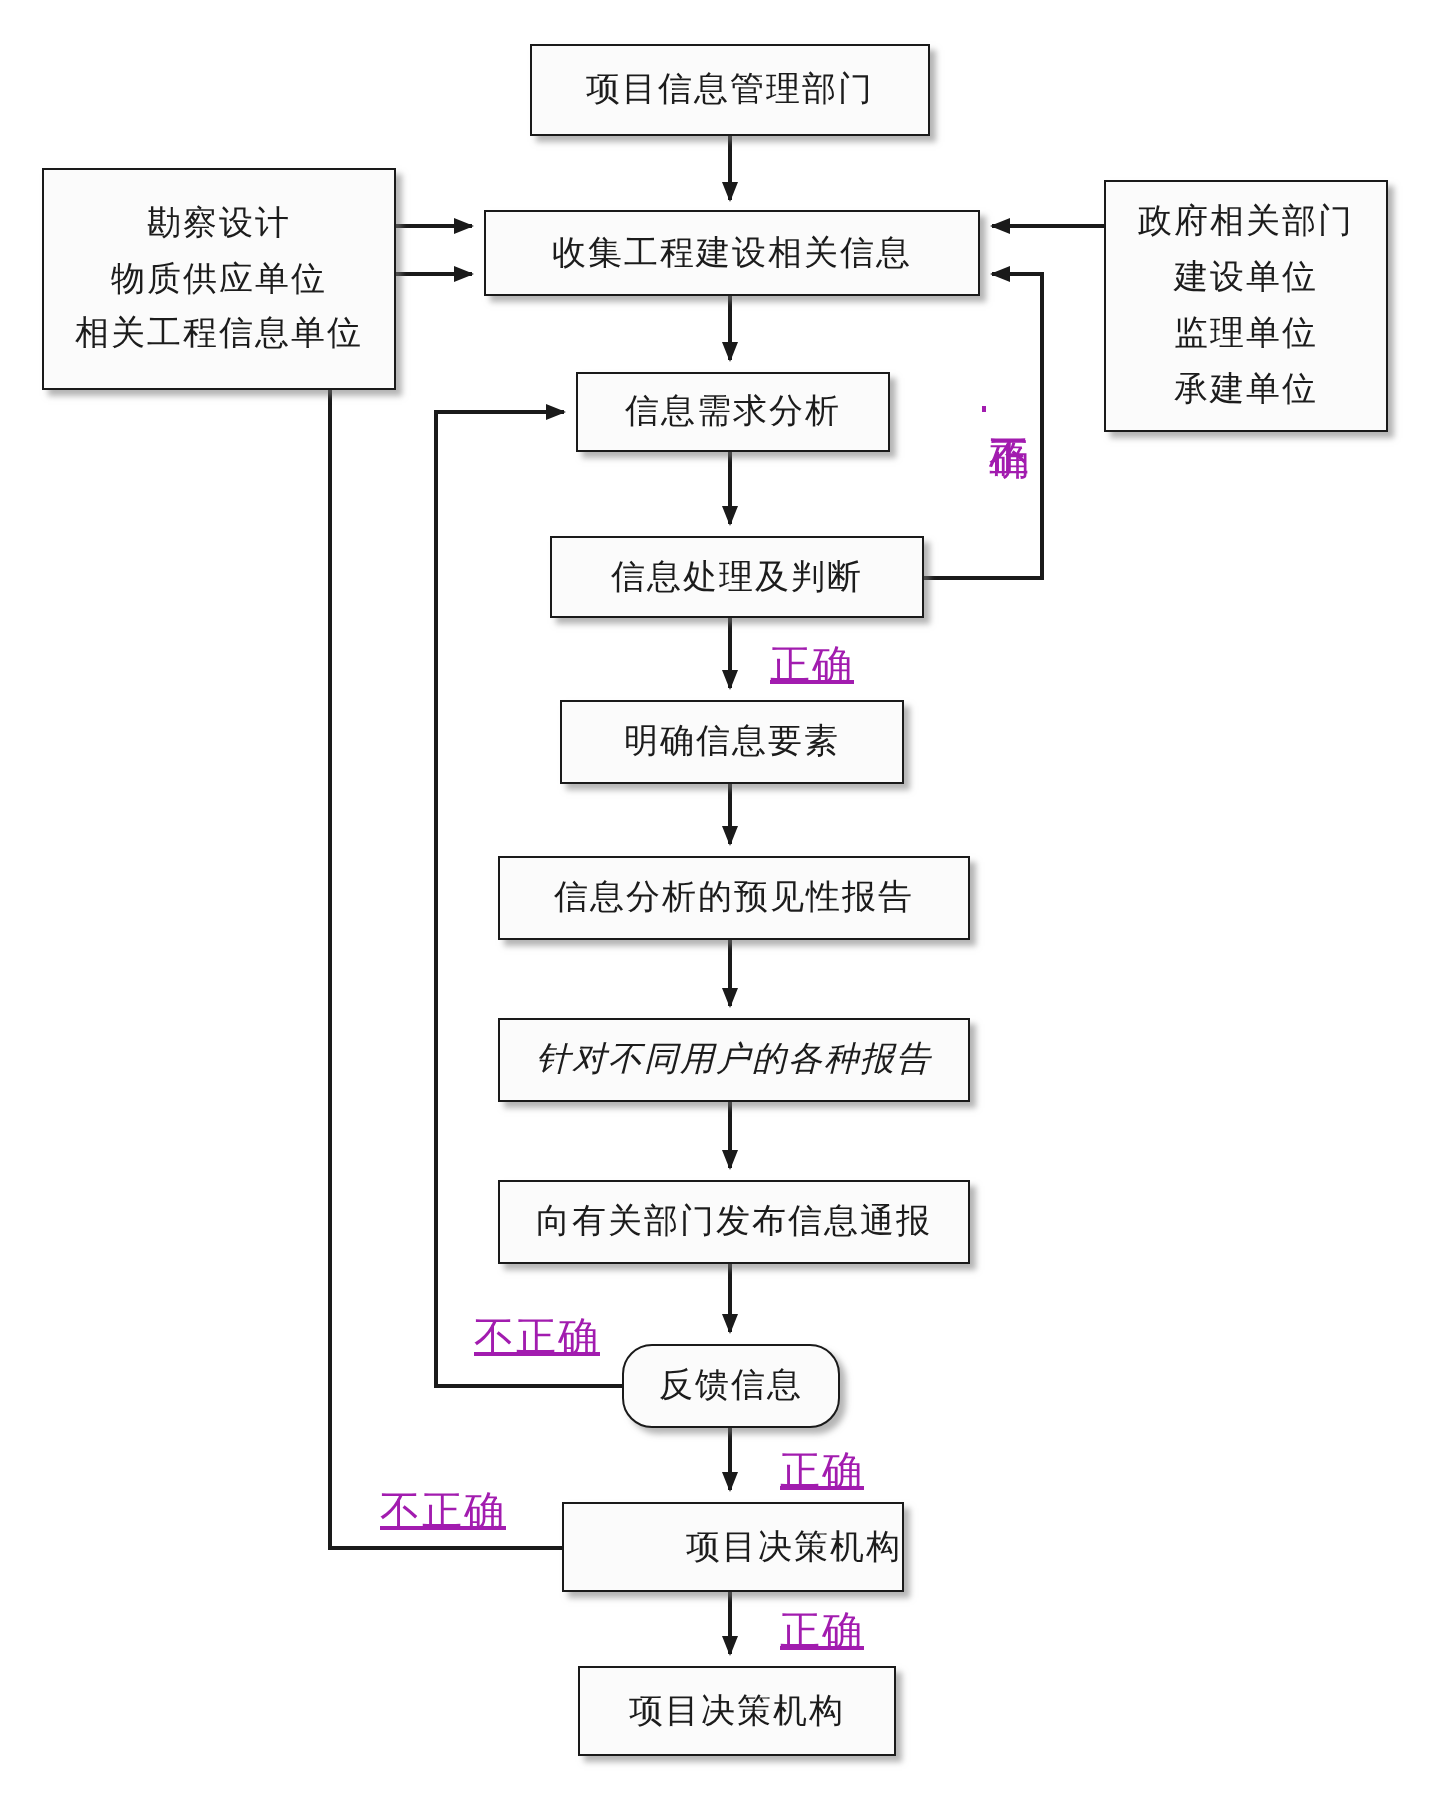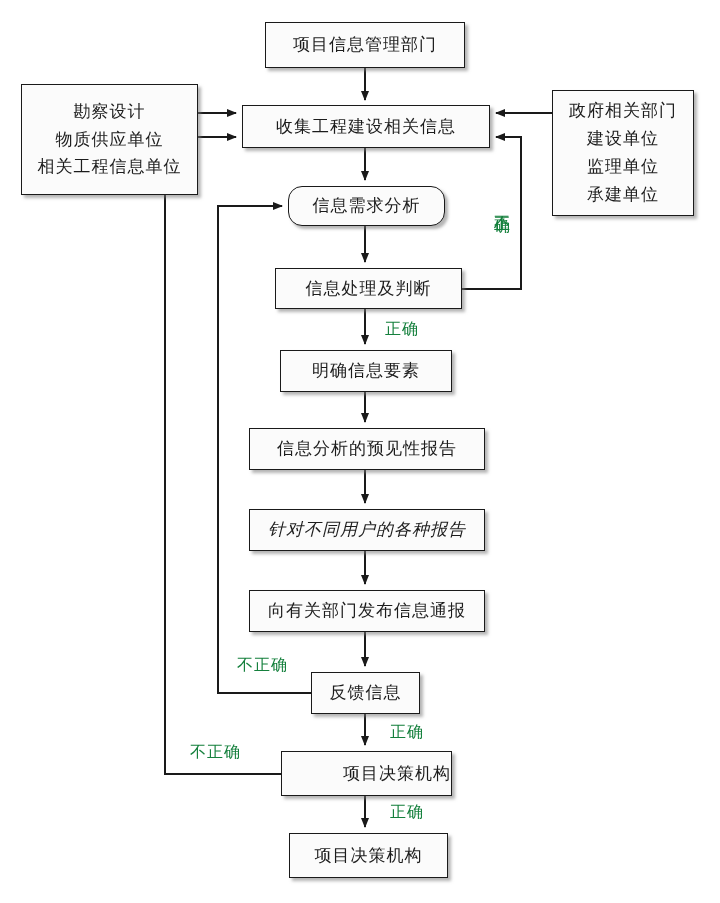--- a/index.html
+++ b/index.html
@@ -42,24 +42,25 @@
     letter-spacing: 1px;
     line-height: 1.05;
   }
   .node-box .line {
     display: block;
     white-space: nowrap;
   }
   .multi .line { margin: 5px 0; }
   .edge-label {
     position: absolute;
-    color: #15803d;
-    font-size: 16px;
+    color: #a21caf;
+    font-size: 20px;
     letter-spacing: 1px;
     white-space: nowrap;
+    text-decoration: underline;
   }
   .edge-label.vertical {
     writing-mode: vertical-rl;
     text-orientation: upright;
     letter-spacing: 1px;
     line-height: 1;
   }
 </style>
 </head>
 <body>
@@ -120,21 +121,21 @@
     <span class="line">政府相关部门</span>
     <span class="line">建设单位</span>
     <span class="line">监理单位</span>
     <span class="line">承建单位</span>
   </div>
 
   <div class="node-box" style="left:242px; top:105px; width:248px; height:43px;">
     <span class="line">收集工程建设相关信息</span>
   </div>
 
-  <div class="node-box" style="left:288px; top:186px; width:157px; height:40px;border-radius:14px;">
+  <div class="node-box" style="left:288px; top:186px; width:157px; height:40px;">
     <span class="line">信息需求分析</span>
   </div>
 
   <div class="node-box" style="left:275px; top:268px; width:187px; height:41px;">
     <span class="line">信息处理及判断</span>
   </div>
 
   <div class="node-box" style="left:280px; top:350px; width:172px; height:42px;">
     <span class="line">明确信息要素</span>
   </div>
@@ -144,21 +145,21 @@
   </div>
 
   <div class="node-box" style="left:249px; top:509px; width:236px; height:42px;font-style:italic;">
     <span class="line">针对不同用户的各种报告</span>
   </div>
 
   <div class="node-box" style="left:249px; top:590px; width:236px; height:42px;">
     <span class="line">向有关部门发布信息通报</span>
   </div>
 
-  <div class="node-box" style="left:311px; top:672px; width:109px; height:42px;">
+  <div class="node-box" style="left:311px; top:672px; width:109px; height:42px;border-radius:15px;">
     <span class="line">反馈信息</span>
   </div>
 
   <div class="node-box" style="left:281px; top:751px; width:171px; height:45px;align-items:flex-end;">
     <span class="line">项目决策机构</span>
   </div>
 
   <div class="node-box" style="left:289px; top:833px; width:159px; height:45px;">
     <span class="line">项目决策机构</span>
   </div>

